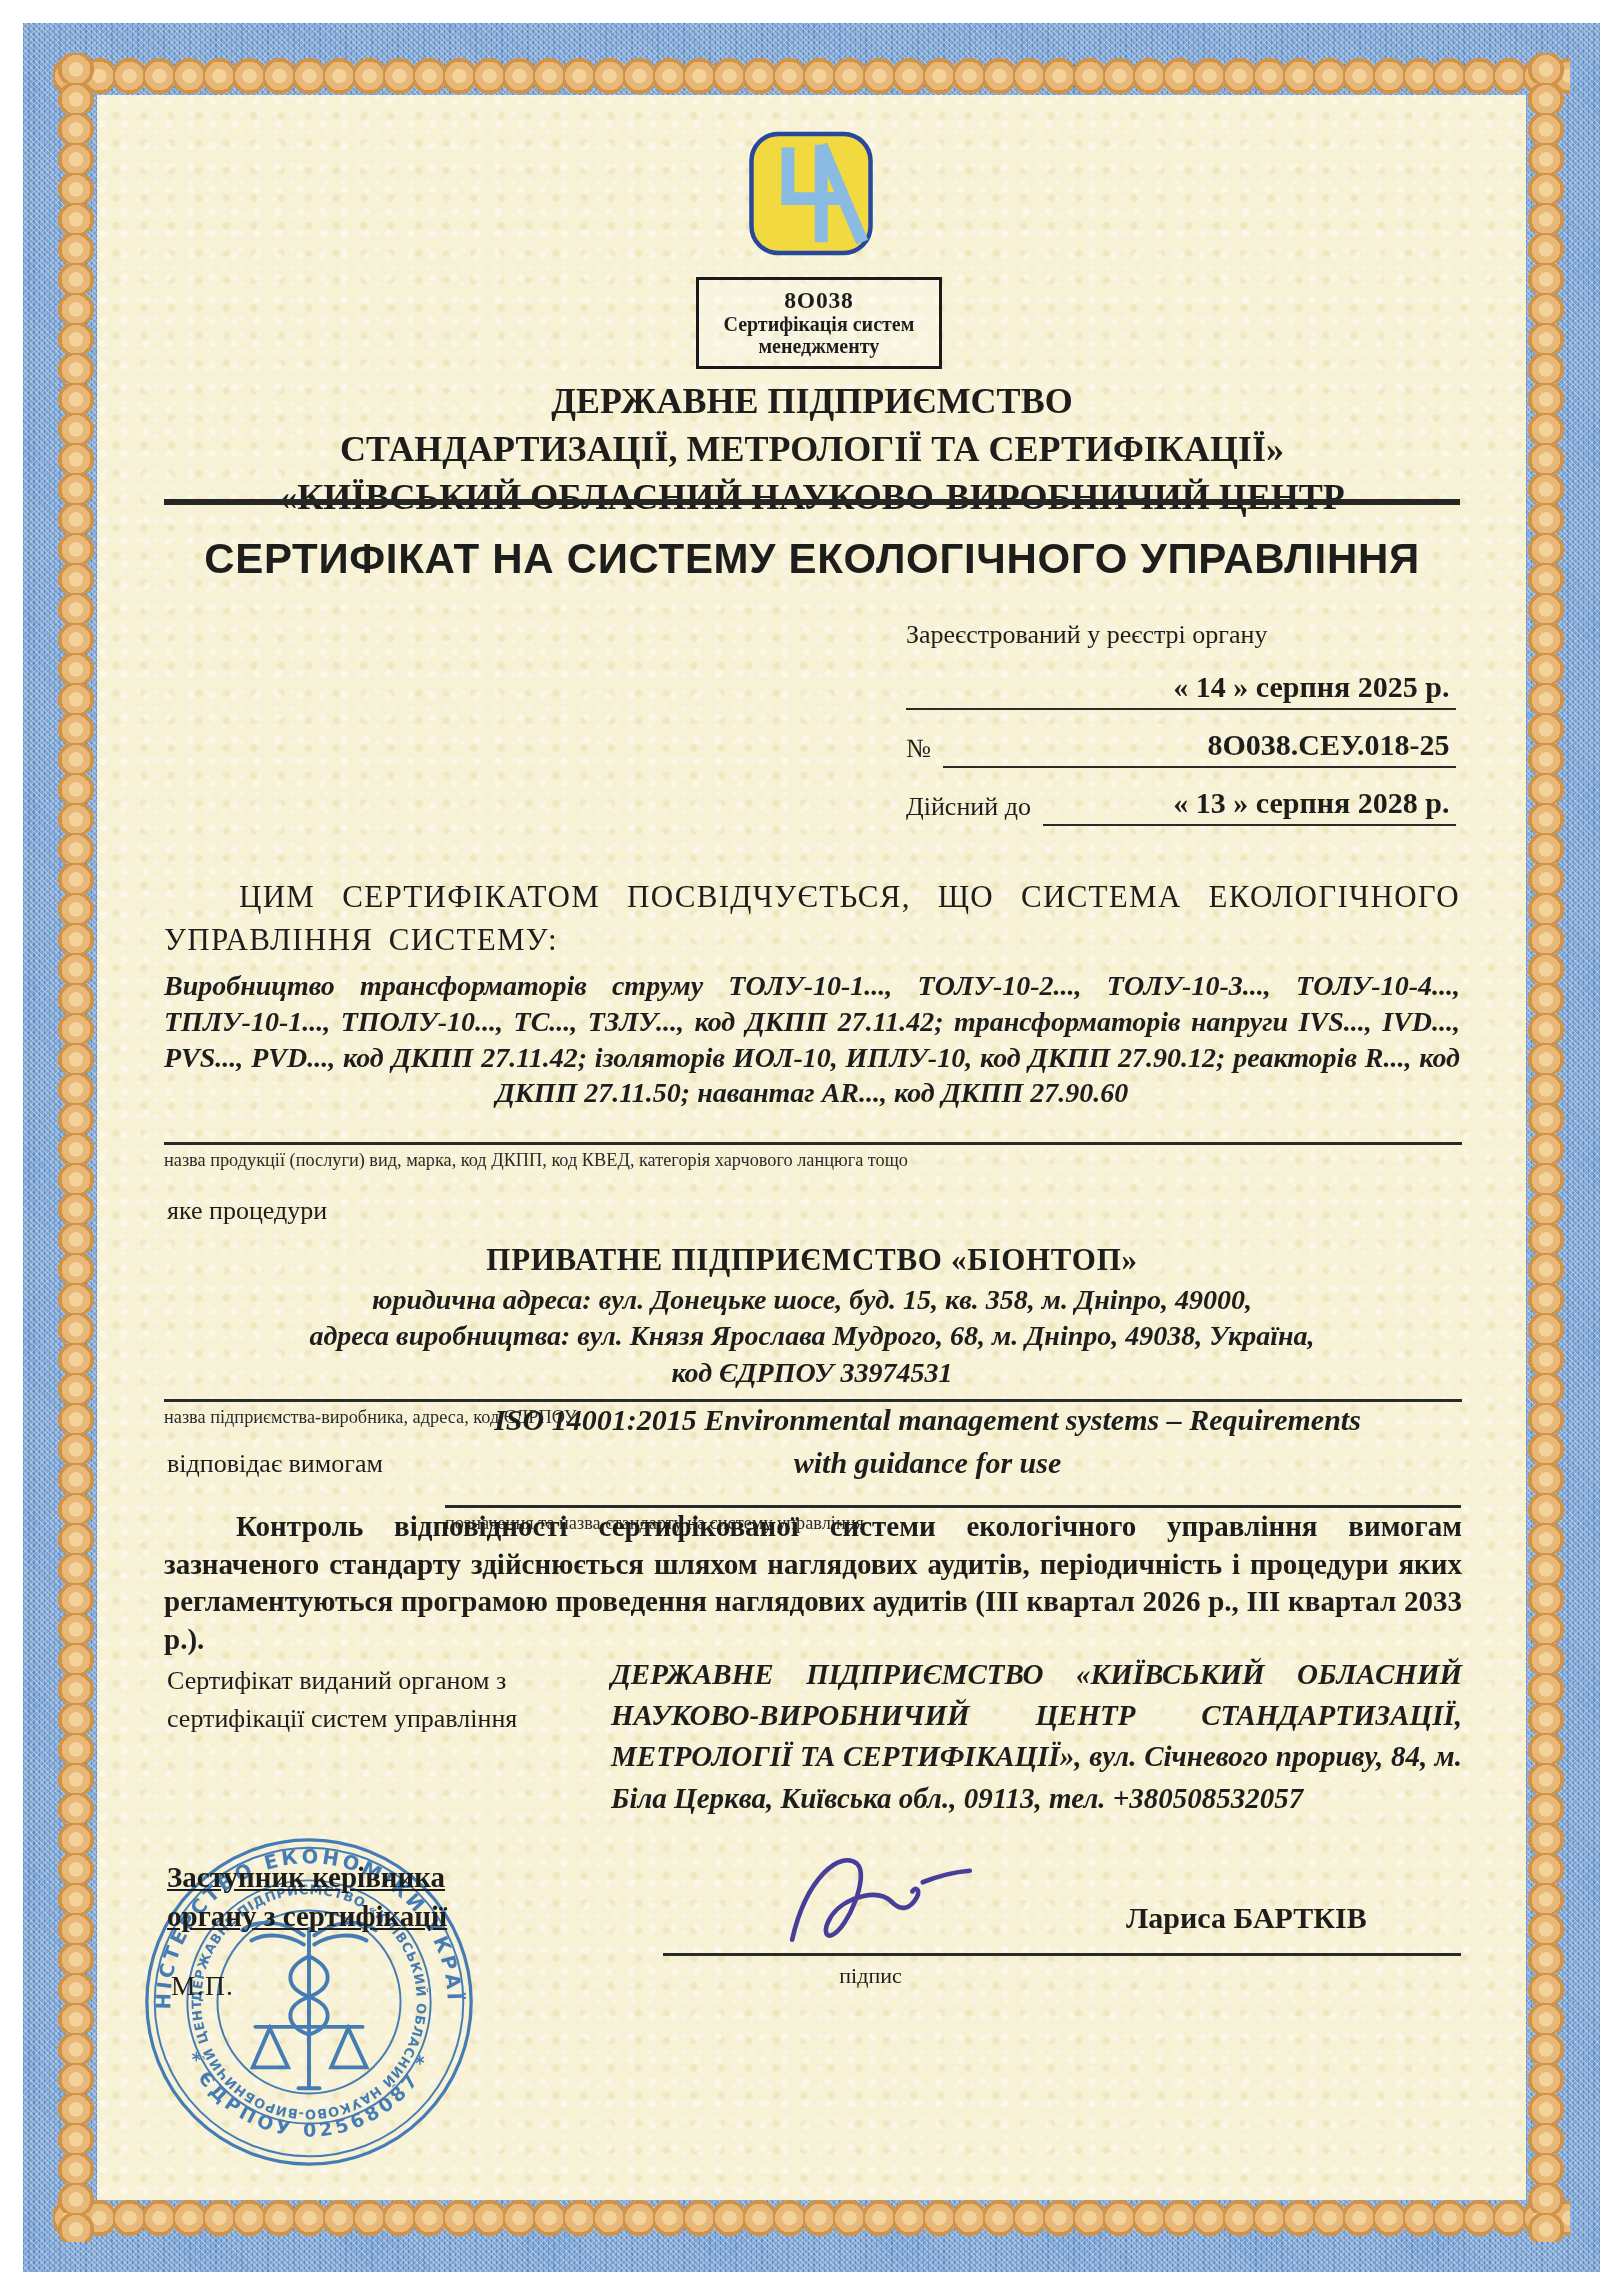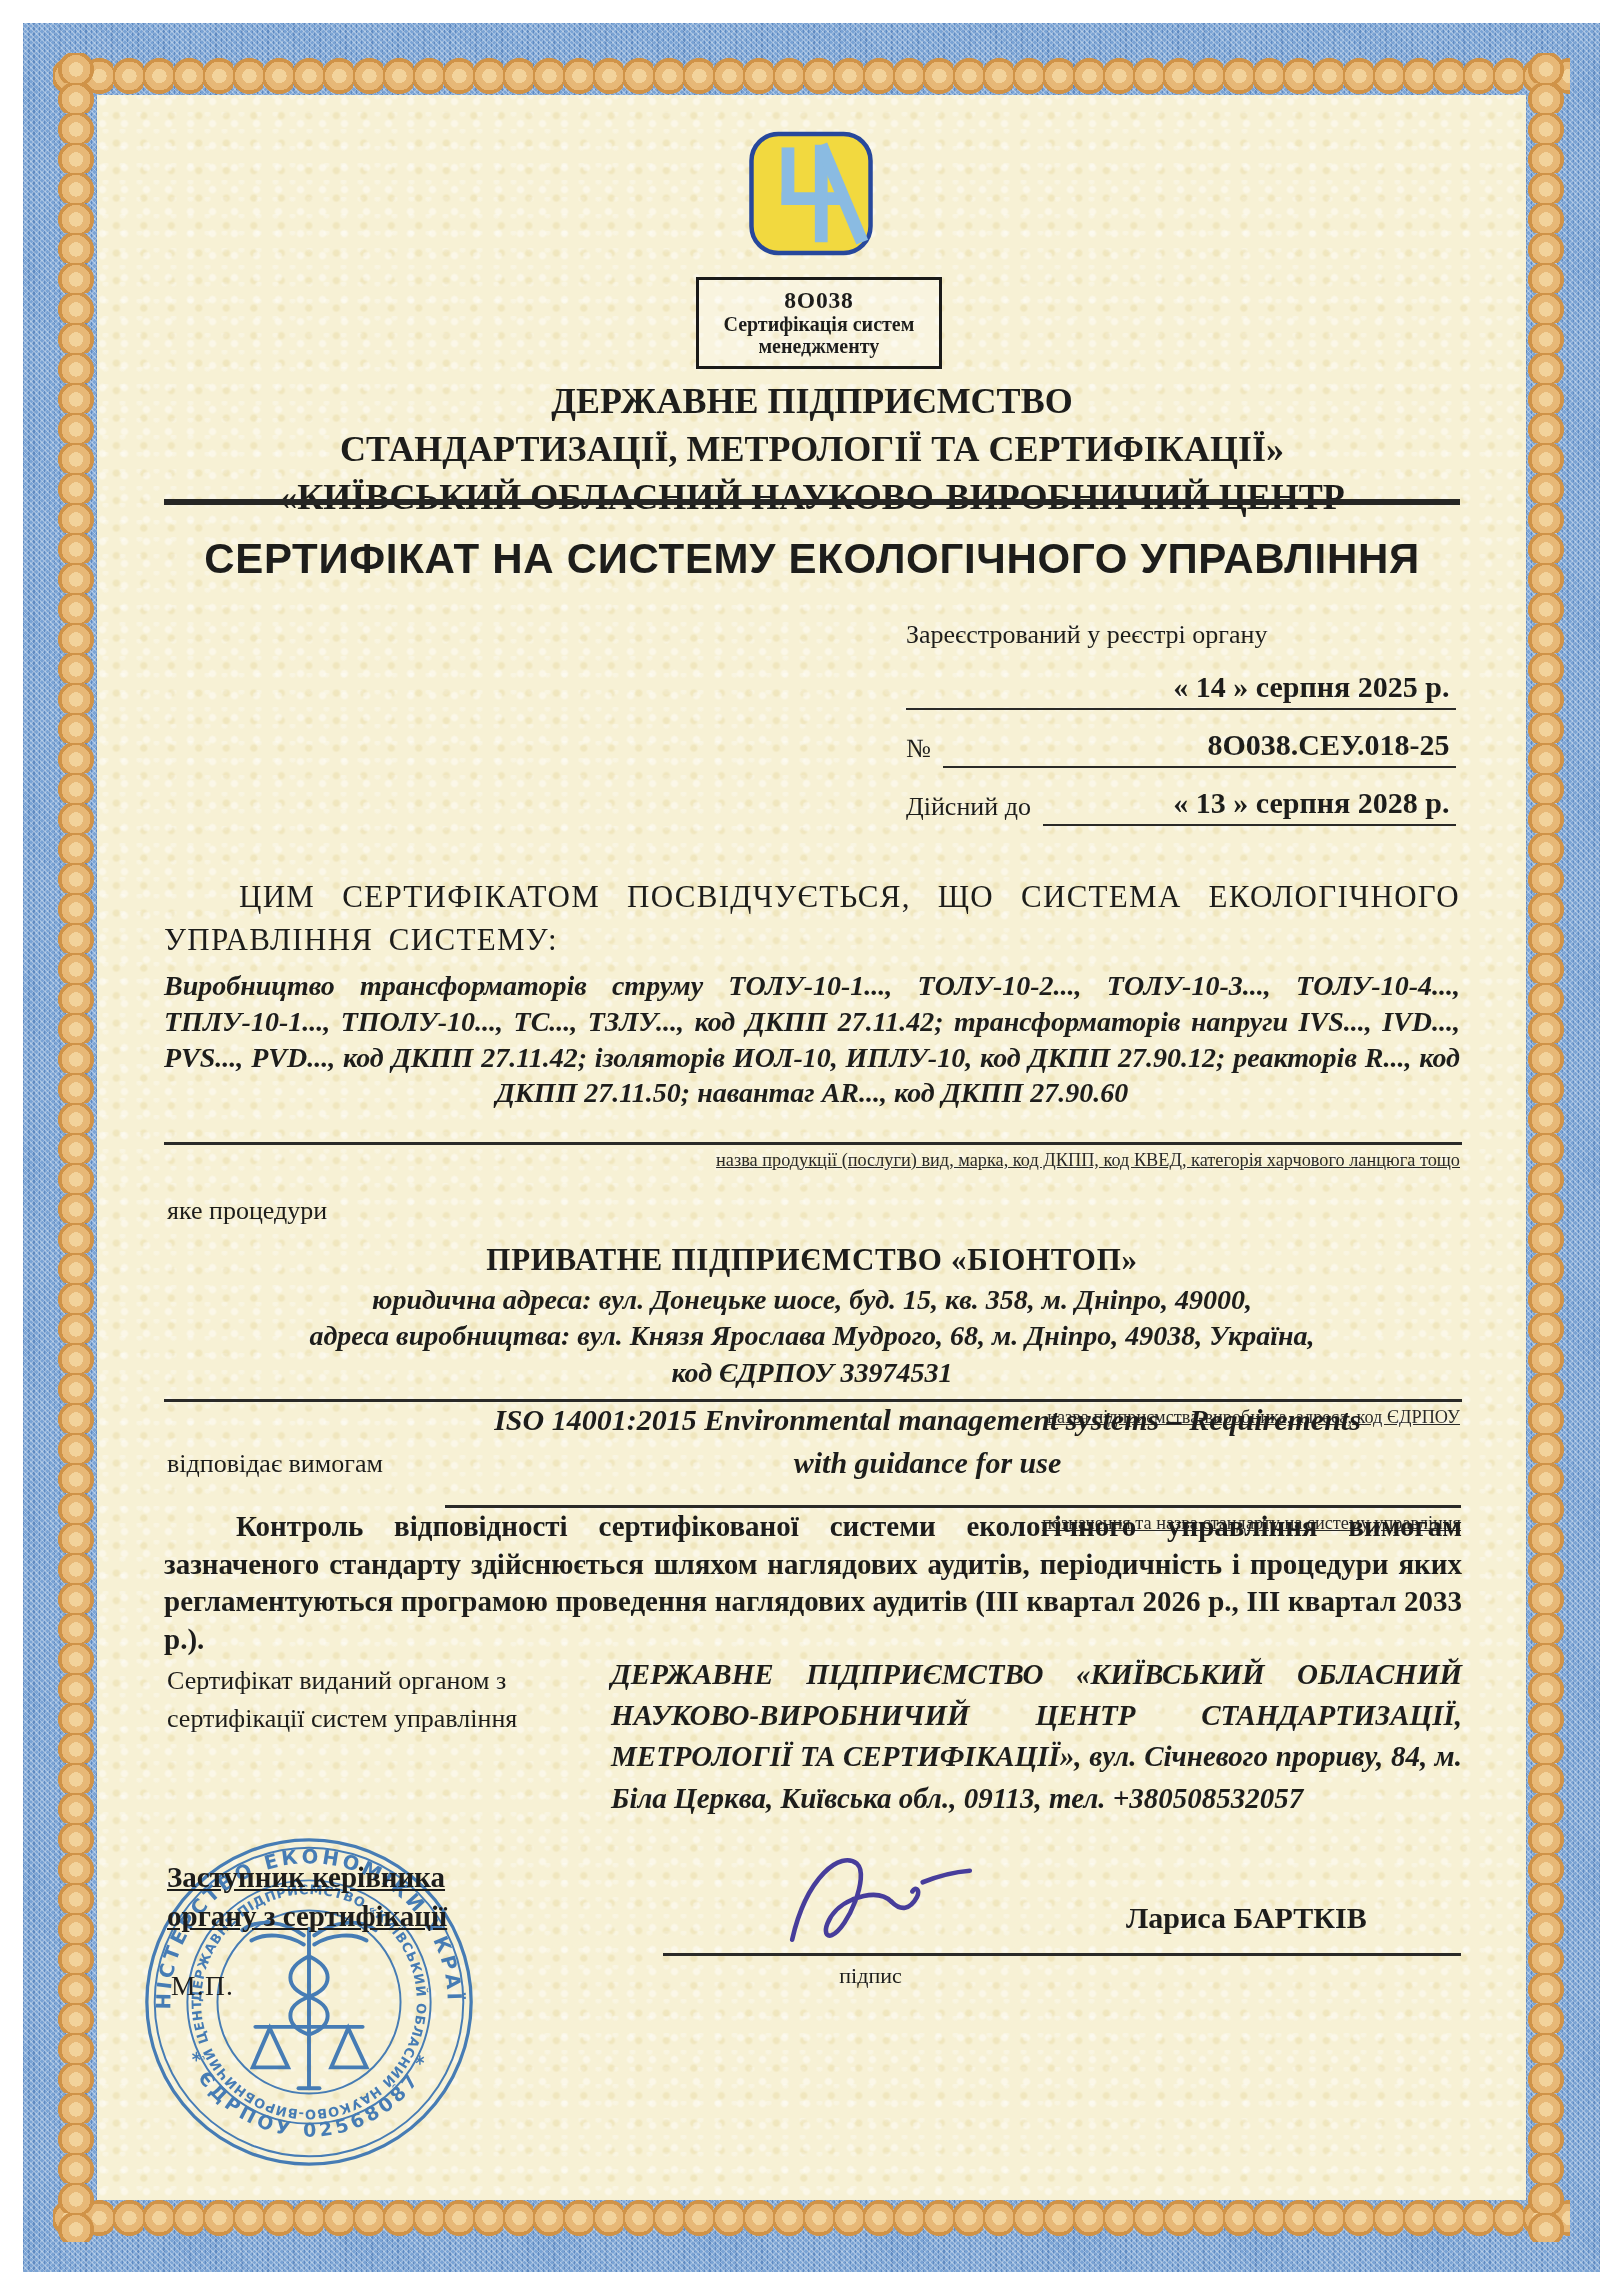--- a/index.html
+++ b/index.html
@@ -40,21 +40,21 @@
     position:absolute;top:95px;left:97px;right:97px;bottom:95px;
     background-color:#f7f1d5;
     background-image:
       radial-gradient(circle at 25% 30%, rgba(255,255,255,.45) 0 2.6px, rgba(255,255,255,0) 4.6px),
       radial-gradient(circle at 70% 75%, rgba(222,203,132,.28) 0 2.6px, rgba(222,203,132,0) 4.6px),
       radial-gradient(circle at 50% 10%, rgba(255,255,255,.30) 0 2px, rgba(255,255,255,0) 3.9px);
     background-size:22px 22px, 27.5px 27.5px, 17px 17px;
   }
   
   .abs{position:absolute;}
-  .center{text-align:right;text-decoration:underline;}
+  .center{text-align:left;}
   .caption{font-size:18.3px;color:#2a2a28;}
   .rule-thick{position:absolute;height:5.9px;background:#262624;}
   .rule-thin{position:absolute;height:2.6px;background:#2a2a28;}
   
   .logo-box{position:absolute;left:747px;top:128px;width:128px;height:131px;}
   .mark-box{
     position:absolute;left:696px;top:277px;width:232px;
     border:3.3px solid #1a1a18;background:rgba(255,255,255,.25);
     text-align:center;padding:6.5px 3.9px 7.9px 3.9px;
     font-weight:700;line-height:1.12;

